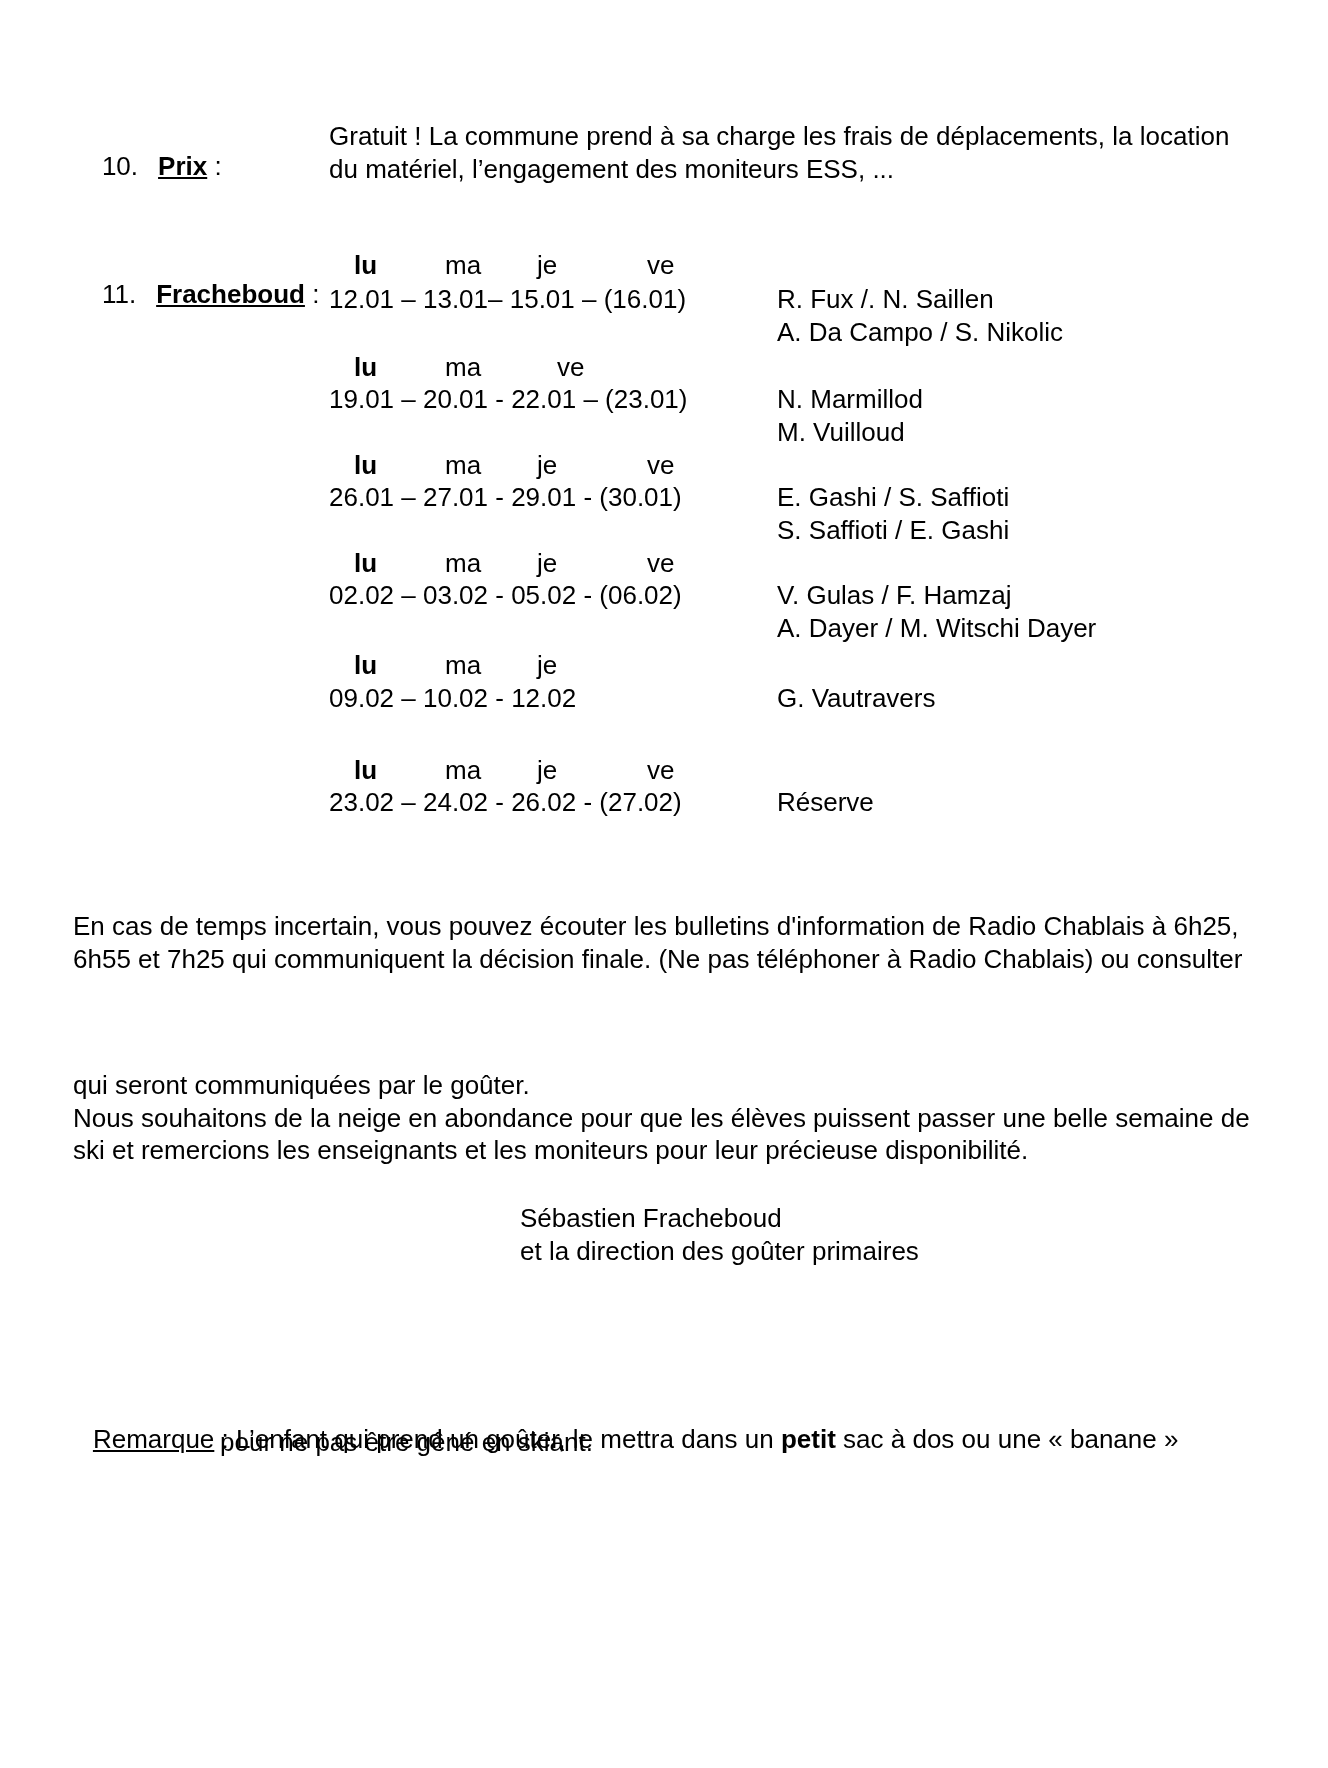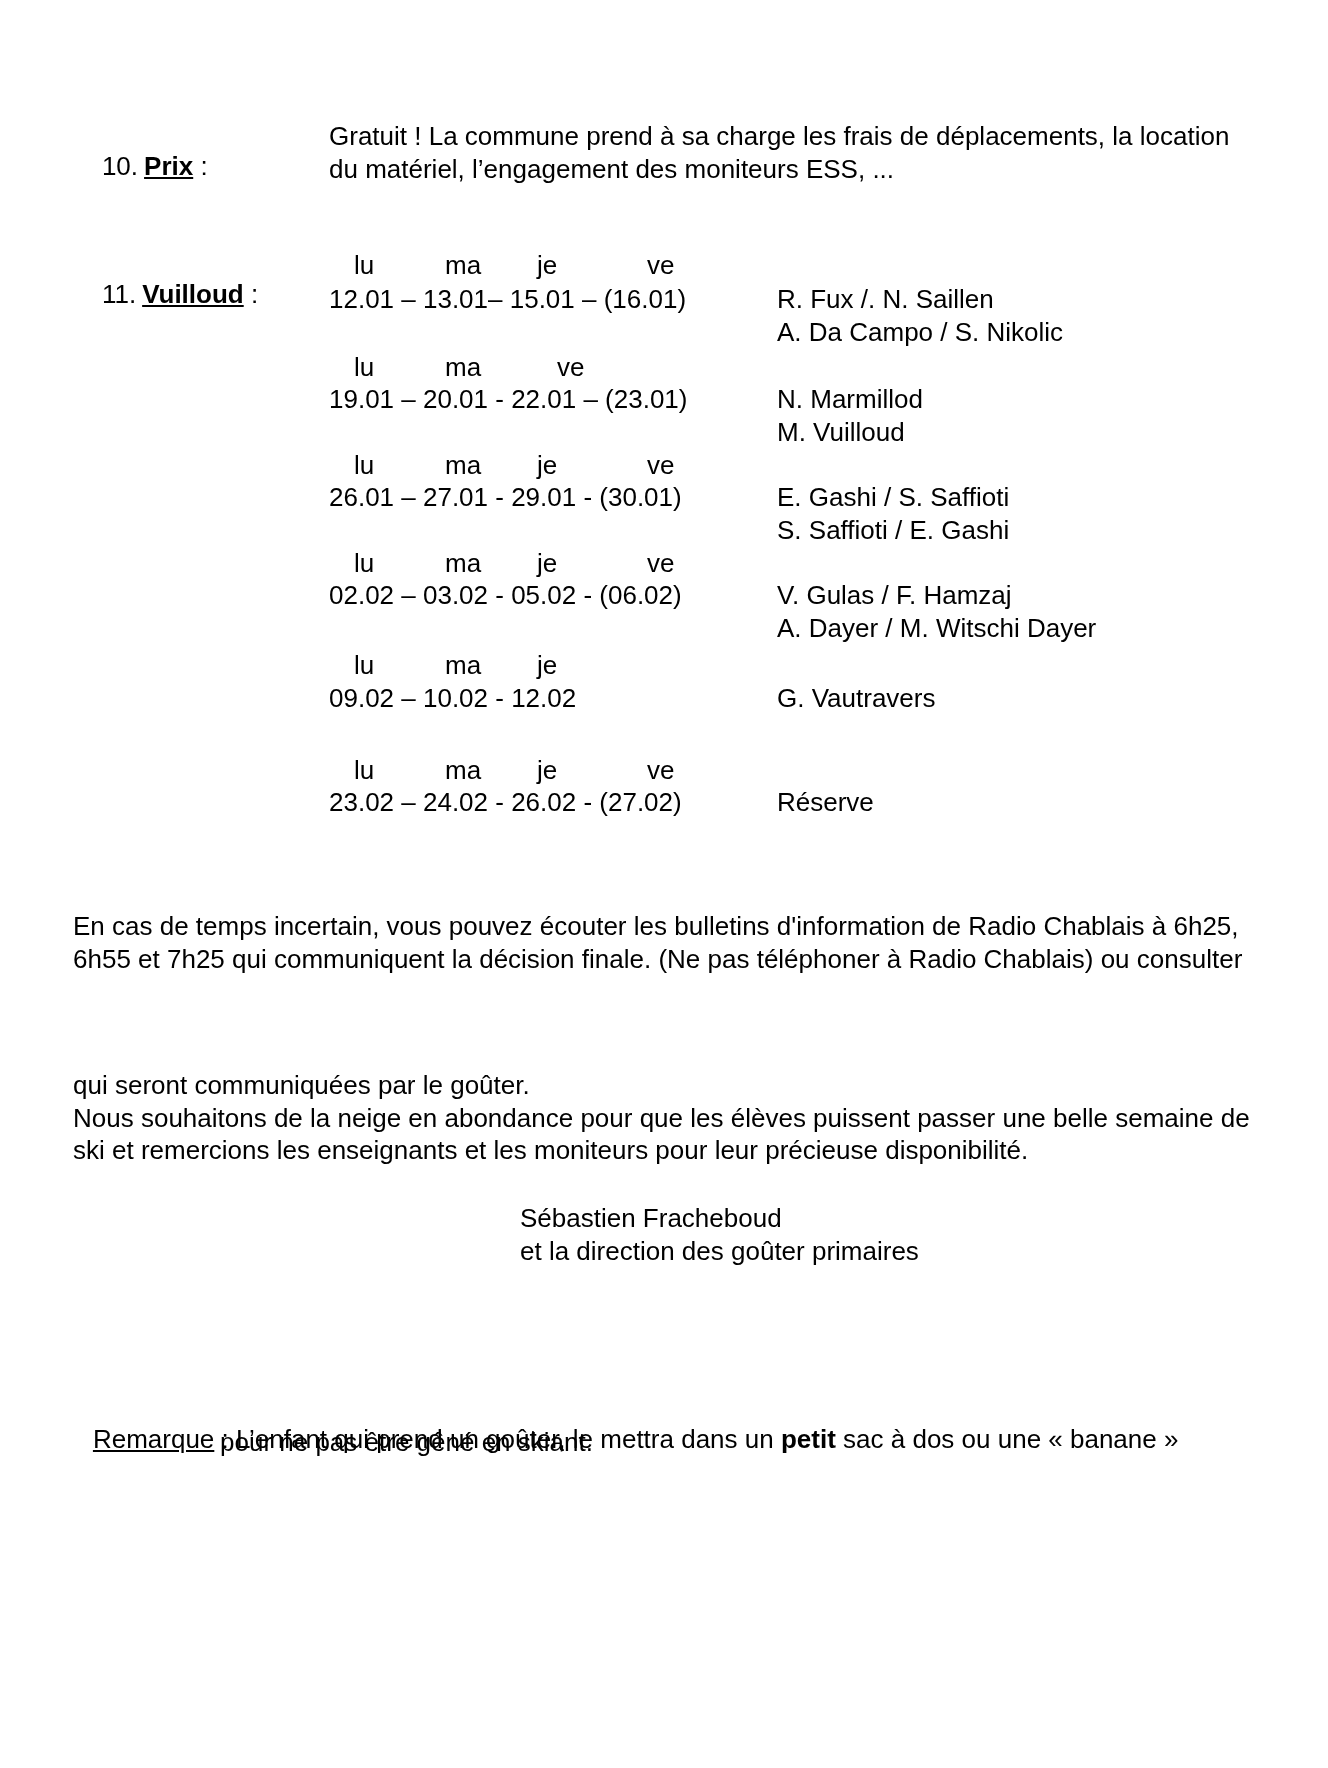--- a/index.html
+++ b/index.html
@@ -9,44 +9,44 @@
     margin:0 auto;
     background:#ffffff;
     font-family:"Liberation Sans", sans-serif;
     font-size:26px;
     color:#000;
     overflow:hidden;
   }
   .ln{position:absolute;white-space:pre;line-height:1.15;}
   .b{font-weight:bold;}
   .u{text-decoration:underline;}
-  .lbl{margin-left:6px;}
+  .lbl{margin-left:20px;}
   .days{position:absolute;left:0;top:0;width:100%;height:34px;}
   .days span{position:absolute;white-space:pre;}
-  .d-lu{left:354px;}
+  .d-lu{left:354px;font-weight:bold;}
   .d-ma{left:445px;}
   .d-je{left:537px;}
   .d-ve{left:647px;}
   .d-ve2{left:557px;}
   .col-dates{left:329px;}
   .col-names{left:777px;}
 </style>
 </head>
 <body>
 
 <div class="page">
 
   <div class="ln" style="top:122px;left:73px">
     <span>10.</span><span class="b u lbl">Prix</span><span> :</span>
   </div>
   <div class="ln col-dates" style="top:122px">Gratuit ! La commune prend à sa charge les frais de déplacements, la location</div>
   <div class="ln col-dates" style="top:155px">du matériel, l’engagement des moniteurs ESS, ...</div>
 
   <div class="ln" style="top:250px;left:73px">
-    <span>11.</span><span class="b u lbl">Vuilloud</span><span> :</span>
+    <span>11.</span><span class="b u lbl">Fracheboud</span><span> :</span>
   </div>
 
   <div class="days" style="top:250px">
     <span class="d-lu">lu</span>
     <span class="d-ma">ma</span>
     <span class="d-je">je</span>
     <span class="d-ve">ve</span>
   </div>
   <div class="ln col-dates" style="top:285px">12.01 – 13.01– 15.01 – (16.01)</div>
   <div class="ln col-names" style="top:285px">R. Fux /. N. Saillen</div>

